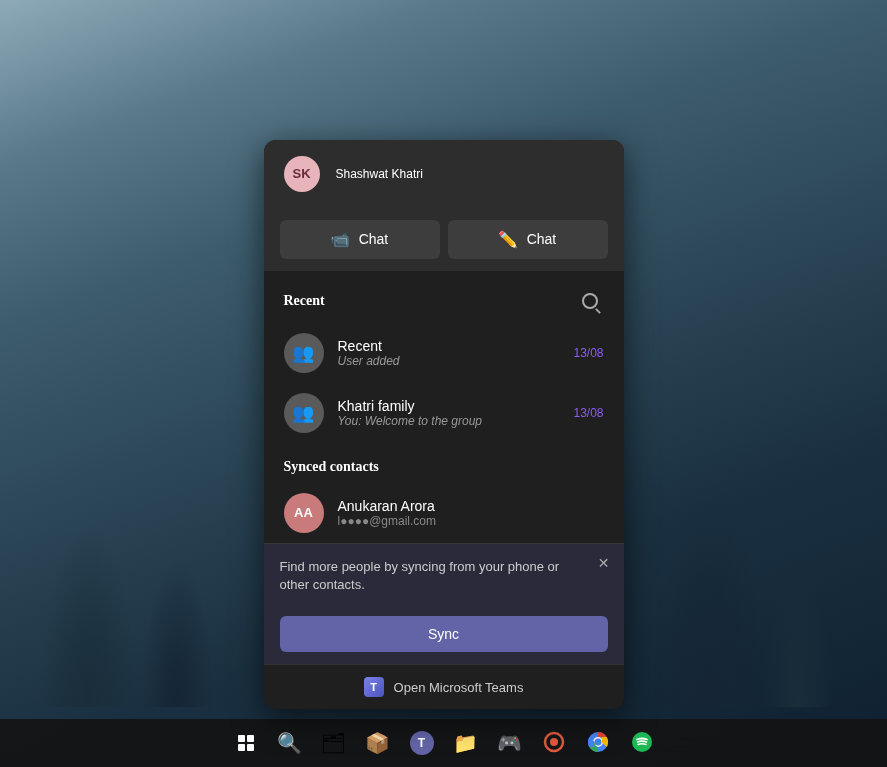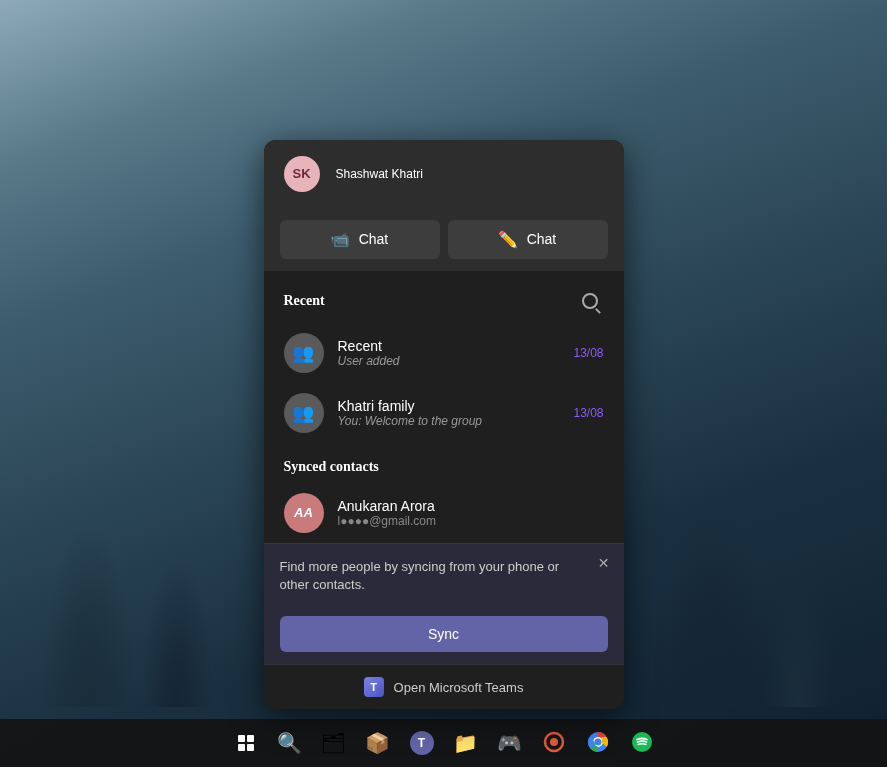--- a/index.html
+++ b/index.html
@@ -270,21 +270,20 @@
       height: 40px;
       border-radius: 50%;
       background: #c97b7b;
       display: flex;
       align-items: center;
       justify-content: center;
       font-size: 13px;
       font-weight: 600;
       color: #ffffff;
       flex-shrink: 0;
-      font-style: italic;
     }
 
     .contact-email {
       color: #888888;
       font-size: 12px;
     }
 
     
     .notification-banner {
       background: #2a2a3a;

